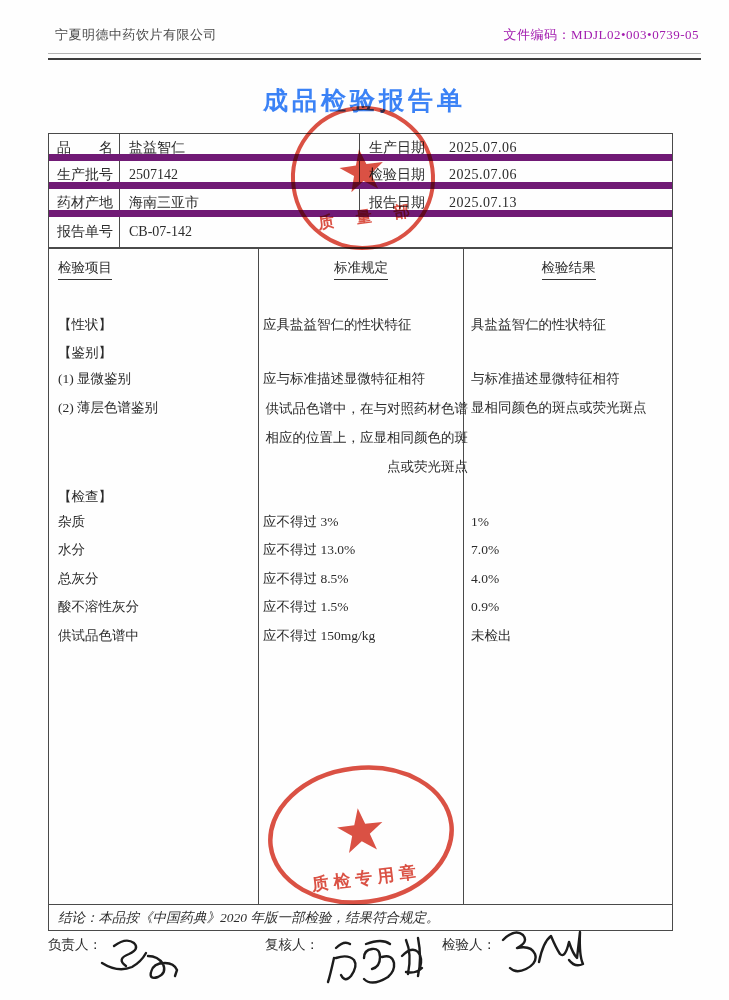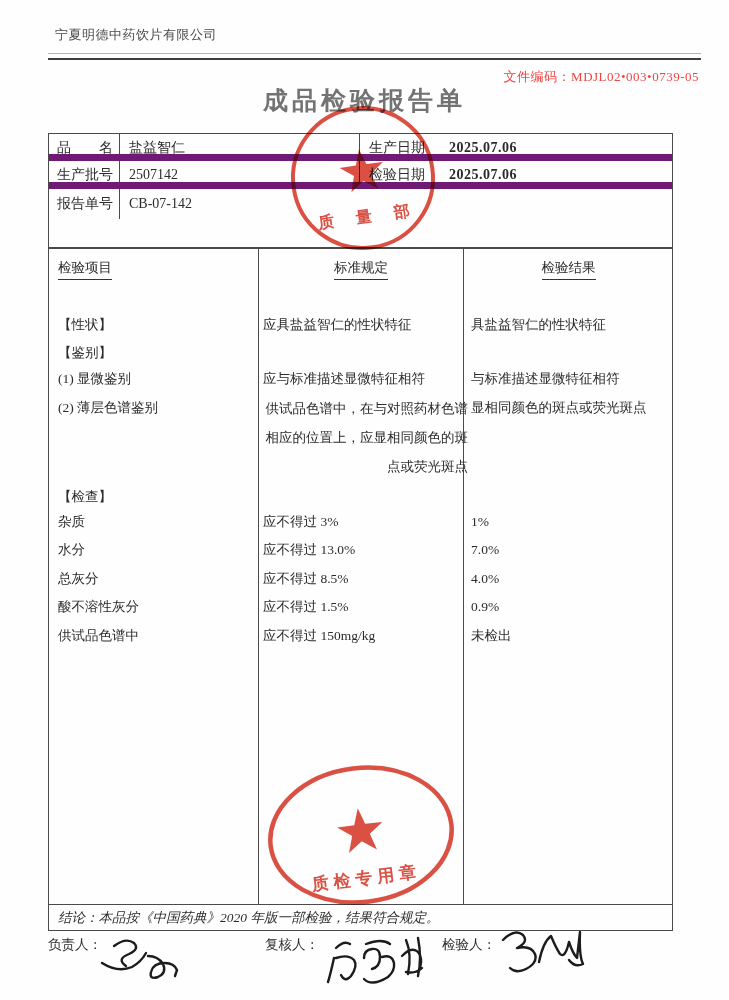--- a/index.html
+++ b/index.html
@@ -3,41 +3,41 @@
 <meta charset="utf-8">
 <style>
   html,body{margin:0;padding:0;background:#fff;}
   .page{
     position:relative;width:729px;height:1000px;background:#fefefe;
     font-family:"Liberation Serif","DejaVu Serif",serif;color:#2b2b2b;overflow:hidden;
   }
   
   .doc-header{position:absolute;left:48px;top:26px;width:653px;height:22px;font-size:13px;color:#4a4a4a;}
   .doc-company{position:absolute;left:7px;top:0;letter-spacing:.5px;}
-  .doc-code{position:absolute;right:2px;top:0;letter-spacing:.5px;color:#ef4444;margin-top:42px;}
+  .doc-code{position:absolute;right:2px;top:0;letter-spacing:.5px;color:#a21caf;}
   .header-rule{position:absolute;left:48px;top:53px;width:653px;height:4px;
     border-top:1px solid #b5b5b5;border-bottom:2px solid #3d3d3d;}
   
   .report-title{position:absolute;left:0;top:84px;width:729px;text-align:center;
-    font-size:25px;font-weight:bold;letter-spacing:4px;color:#737373;margin:0;}
+    font-size:25px;font-weight:bold;letter-spacing:4px;color:#3b82f6;margin:0;}
   
   .info-table{position:absolute;left:48px;top:133px;width:625px;height:115px;
     border:1px solid #4a4a4a;box-sizing:border-box;font-size:14px;}
   .info-row{position:relative;box-sizing:border-box;border-bottom:7px solid #701a75;width:100%;}
   .info-row:last-child{border-bottom:none;}
   .ir1{height:27px;line-height:27px;}
   .ir2{height:28px;line-height:28px;}
   .ir3{height:28px;line-height:28px;}
   .ir4{height:30px;line-height:30px;}
   .info-label{position:absolute;left:0;top:0;width:71px;height:100%;box-sizing:border-box;
     border-right:1px solid #4a4a4a;padding-left:8px;}
   .info-value{position:absolute;left:80px;top:0;}
   .info-rlabel{position:absolute;left:310px;top:0;width:89px;box-sizing:border-box;
     border-left:1px solid #4a4a4a;padding-left:9px;height:100%;}
-  .info-rvalue{position:absolute;left:400px;top:0;letter-spacing:.5px;font-weight:bold;}
+  .info-rvalue{position:absolute;left:400px;top:0;letter-spacing:.5px;}
   
   .body-table{position:absolute;left:48px;top:248px;width:625px;height:657px;
     border:1px solid #4a4a4a;box-sizing:border-box;font-size:13.5px;}
   .col-div{position:absolute;top:0;width:1px;height:100%;background:#4a4a4a;}
   .col-div.c1{left:209px;}
   .col-div.c2{left:414px;}
   .th{position:absolute;top:10px;height:18px;}
   .th span{display:inline-block;border-bottom:1px solid #333;padding-bottom:2px;}
   .th.item{left:9px;}
   .th.standard{left:210px;width:204px;text-align:center;}
@@ -82,20 +82,26 @@
       <span class="info-label">品　　名</span>
       <span class="info-value">盐益智仁</span>
       <span class="info-rlabel">生产日期</span>
       <span class="info-rvalue">2025.07.06</span>
     </div>
     <div class="info-row ir2">
       <span class="info-label">生产批号</span>
       <span class="info-value">2507142</span>
       <span class="info-rlabel">检验日期</span>
       <span class="info-rvalue">2025.07.06</span>
+    </div>
+    <div class="info-row ir3">
+      <span class="info-label">药材产地</span>
+      <span class="info-value">海南三亚市</span>
+      <span class="info-rlabel">报告日期</span>
+      <span class="info-rvalue">2025.07.13</span>
     </div>
     <div class="info-row ir4">
       <span class="info-label">报告单号</span>
       <span class="info-value">CB-07-142</span>
     </div>
   </div>
 
   <div class="body-table">
     <div class="col-div c1"></div>
     <div class="col-div c2"></div>

